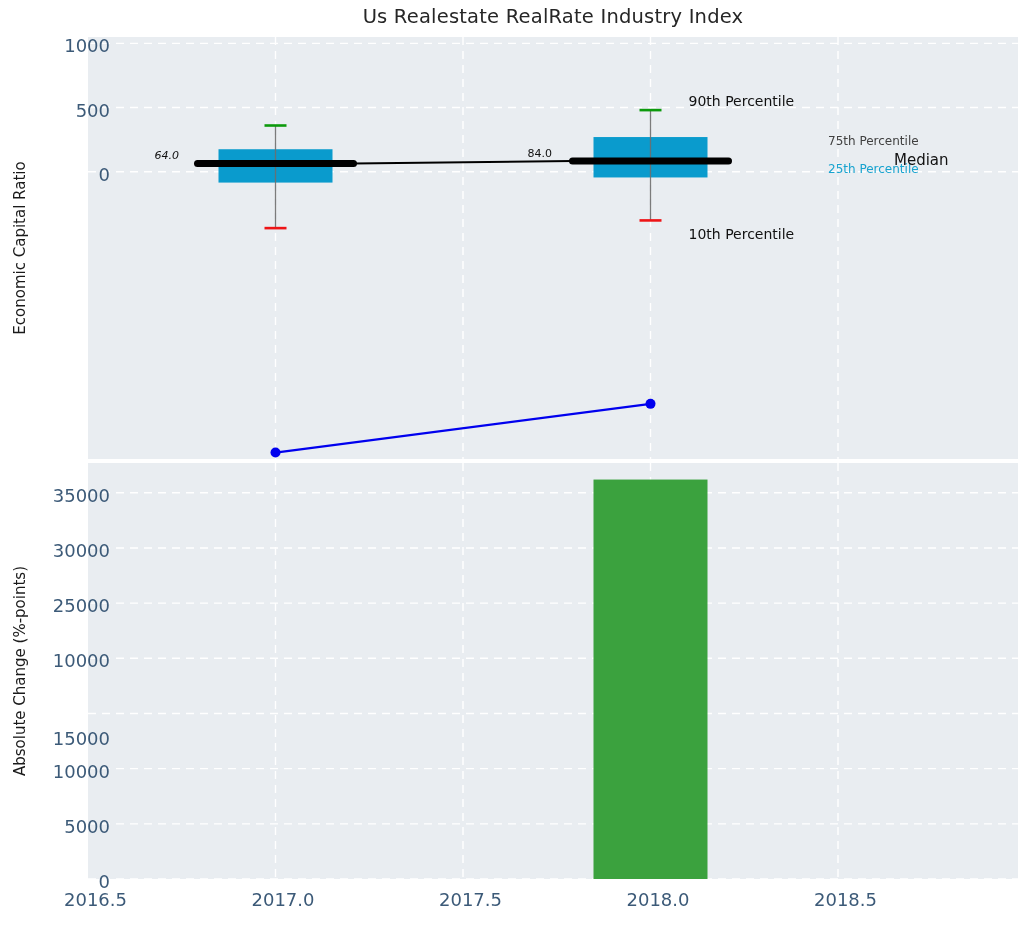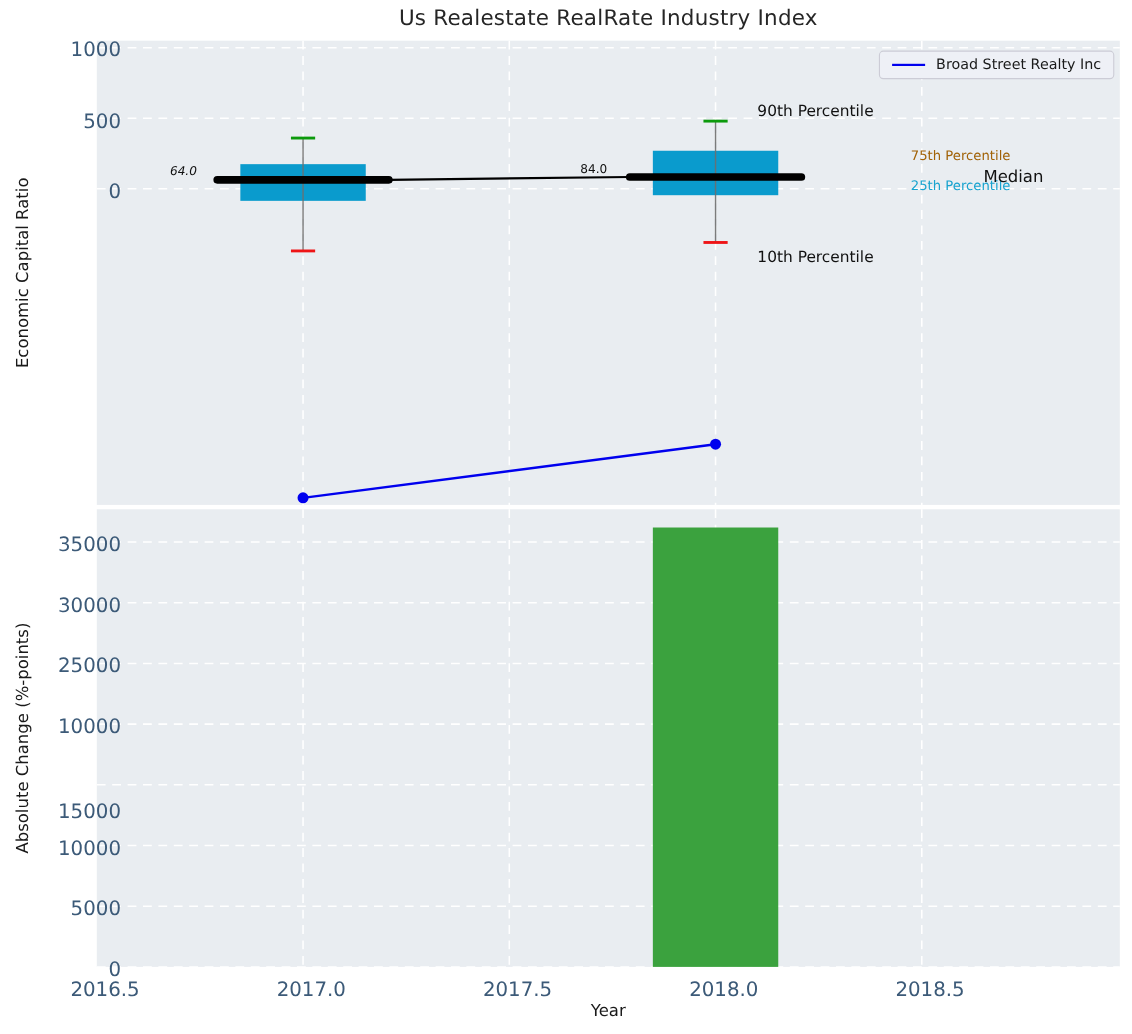--- a/index.html
+++ b/index.html
@@ -87,30 +87,25 @@
         <line x1="187.4999999999986" y1="0" x2="187.4999999999986" y2="416" stroke="#ffffff" stroke-width="1.4" stroke-dasharray="8 6"></line>
         <line x1="374.9999999999972" y1="0" x2="374.9999999999972" y2="416" stroke="#ffffff" stroke-width="1.4" stroke-dasharray="8 6"></line>
         <line x1="562.4999999999959" y1="0" x2="562.4999999999959" y2="416" stroke="#ffffff" stroke-width="1.4" stroke-dasharray="8 6"></line>
         <line x1="749.9999999999944" y1="0" x2="749.9999999999944" y2="416" stroke="#ffffff" stroke-width="1.4" stroke-dasharray="8 6"></line>
         <rect x="505.4999999999959" y="16.551724137931046" width="114" height="399.44827586206895" fill="#3ba23e"></rect>
       </svg>
   </div>
 
   <div class="ylabel" style="left:20px; top:248px;">Economic Capital Ratio</div>
   <div class="ylabel" style="left:20px; top:671px;">Absolute Change (%-points)</div>
-  <div class="xlabel">Year</div>
 
-  <div class="legend">
-    <span class="legend-line" style="border-top-color: rgb(0, 0, 238);"></span>
-    <span class="legend-text">Broad Street Realty Inc</span>
-  </div>
 
   <div class="anno anno-black-lg" id="an-p90" style="left: 688.5px; top: 93.1125px;">90th Percentile</div>
   <div class="anno anno-black-lg" id="an-p10" style="left: 688.5px; top: 226px;">10th Percentile</div>
-  <div class="anno anno-cyan" id="an-p75" style="left: 828px; top: 134.049px; color: #a16207;">75th Percentile</div>
+  <div class="anno anno-cyan" id="an-p75" style="left: 828px; top: 134.049px; color: #404040;">75th Percentile</div>
   <div class="anno anno-cyan" id="an-p25" style="left: 828px; top: 162.453px; color: rgb(23, 163, 207);">25th Percentile</div>
   <div class="anno anno-median" id="an-med" style="left: 894px; top: 150.906px;">Median</div>
   <div class="anno anno-val" id="an-m17" style="left: 154.5px; top: 149.472px; font-style: italic;">64.0</div>
   <div class="anno anno-val" id="an-m18" style="left: 527.5px; top: 146.906px;">84.0</div>
 
 <div class="tick-label y" style="right: 951px; top: 163.681px;">0</div>
     <div class="tick-label y" style="right: 951px; top: 99.5471px;">500</div>
     <div class="tick-label y" style="right: 951px; top: 35.4134px;">1000</div>
     <div class="tick-label y" style="right: 951px; top: 871px;">0</div>
     <div class="tick-label y" style="right: 951px; top: 815.828px;">5000</div>

